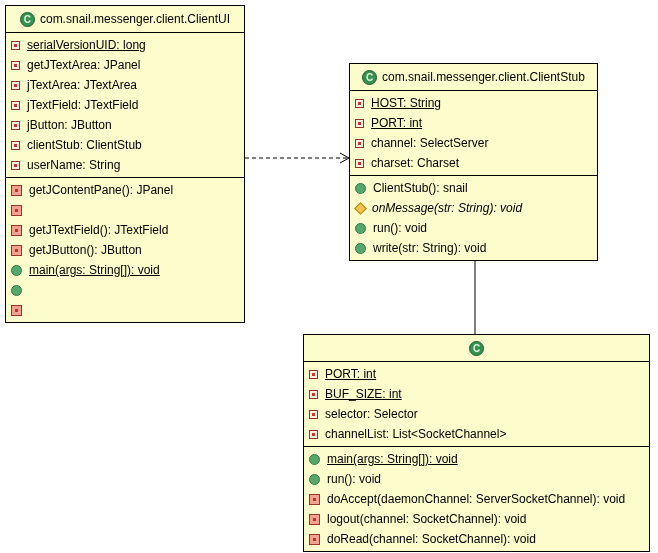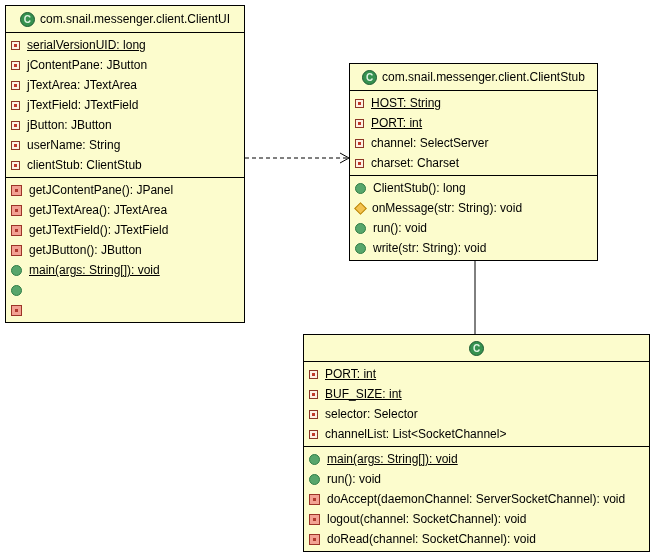--- a/index.html
+++ b/index.html
@@ -31,21 +31,21 @@
     border:1px solid var(--class-icon-rim,#1c5c33);
     color:var(--class-icon-letter,#dff3e2);
     font-size:10px;font-weight:bold;line-height:13px;text-align:center;
     flex:0 0 auto;
   }
   .members{border-top:1px solid var(--line-color,#000);padding:2px 0;}
   .member-row{height:20px;line-height:20px;display:flex;align-items:center;white-space:nowrap;text-align:center;}
   .mi{flex:0 0 auto;margin-left:5px;display:inline-flex;align-items:center;justify-content:center;}
   .member-label{margin-left:7px;}
   .member-label.static{text-decoration:underline;}
-  .member-label.abstract{}
+  .member-label.abstract{font-style:italic;}
   .mi.private-field{
     width:7px;height:7px;box-sizing:content-box;
     border:1px solid var(--field-rim,#8b3626);
     background:var(--field-fill,#fdf0e3);
   }
   .mi.private-field .dot{width:3px;height:3px;background:var(--field-dot,#c0392b);}
   .mi.private-method{
     width:9px;height:9px;box-sizing:content-box;
     border:1px solid var(--pm-rim,#9c3428);
     background:var(--pm-fill,#f2a192);
@@ -87,21 +87,21 @@
         <div class="member-row">
           <span class="mi private-field">
             <span class="dot"></span>
           </span>
           <span class="member-label static">serialVersionUID: long</span>
         </div>
         <div class="member-row">
           <span class="mi private-field">
             <span class="dot"></span>
           </span>
-          <span class="member-label">jContentPane: JButton</span>
+          <span class="member-label">getJTextArea: JPanel</span>
         </div>
         <div class="member-row">
           <span class="mi private-field">
             <span class="dot"></span>
           </span>
           <span class="member-label">jTextArea: JTextArea</span>
         </div>
         <div class="member-row">
           <span class="mi private-field">
             <span class="dot"></span>
@@ -111,41 +111,40 @@
         <div class="member-row">
           <span class="mi private-field">
             <span class="dot"></span>
           </span>
           <span class="member-label">jButton: JButton</span>
         </div>
         <div class="member-row">
           <span class="mi private-field">
             <span class="dot"></span>
           </span>
+          <span class="member-label">clientStub: ClientStub</span>
+        </div>
+        <div class="member-row">
+          <span class="mi private-field">
+            <span class="dot"></span>
+          </span>
           <span class="member-label">userName: String</span>
         </div>
-        <div class="member-row">
-          <span class="mi private-field">
-            <span class="dot"></span>
-          </span>
-          <span class="member-label">clientStub: ClientStub</span>
-        </div>
       </div>
     <div class="members">
         <div class="member-row">
           <span class="mi private-method">
             <span class="dot"></span>
           </span>
           <span class="member-label">getJContentPane(): JPanel</span>
         </div>
         <div class="member-row">
           <span class="mi private-method">
             <span class="dot"></span>
           </span>
-          <span class="member-label">getJTextArea(): JTextArea</span>
         </div>
         <div class="member-row">
           <span class="mi private-method">
             <span class="dot"></span>
           </span>
           <span class="member-label">getJTextField(): JTextField</span>
         </div>
         <div class="member-row">
           <span class="mi private-method">
             <span class="dot"></span>
@@ -194,21 +193,21 @@
         <div class="member-row">
           <span class="mi private-field">
             <span class="dot"></span>
           </span>
           <span class="member-label">charset: Charset</span>
         </div>
       </div>
     <div class="members">
         <div class="member-row">
           <span class="mi public-method"></span>
-          <span class="member-label">ClientStub(): long</span>
+          <span class="member-label">ClientStub(): snail</span>
         </div>
         <div class="member-row">
           <span class="mi protected-method"></span>
           <span class="member-label abstract">onMessage(str: String): void</span>
         </div>
         <div class="member-row">
           <span class="mi public-method"></span>
           <span class="member-label">run(): void</span>
         </div>
         <div class="member-row">

